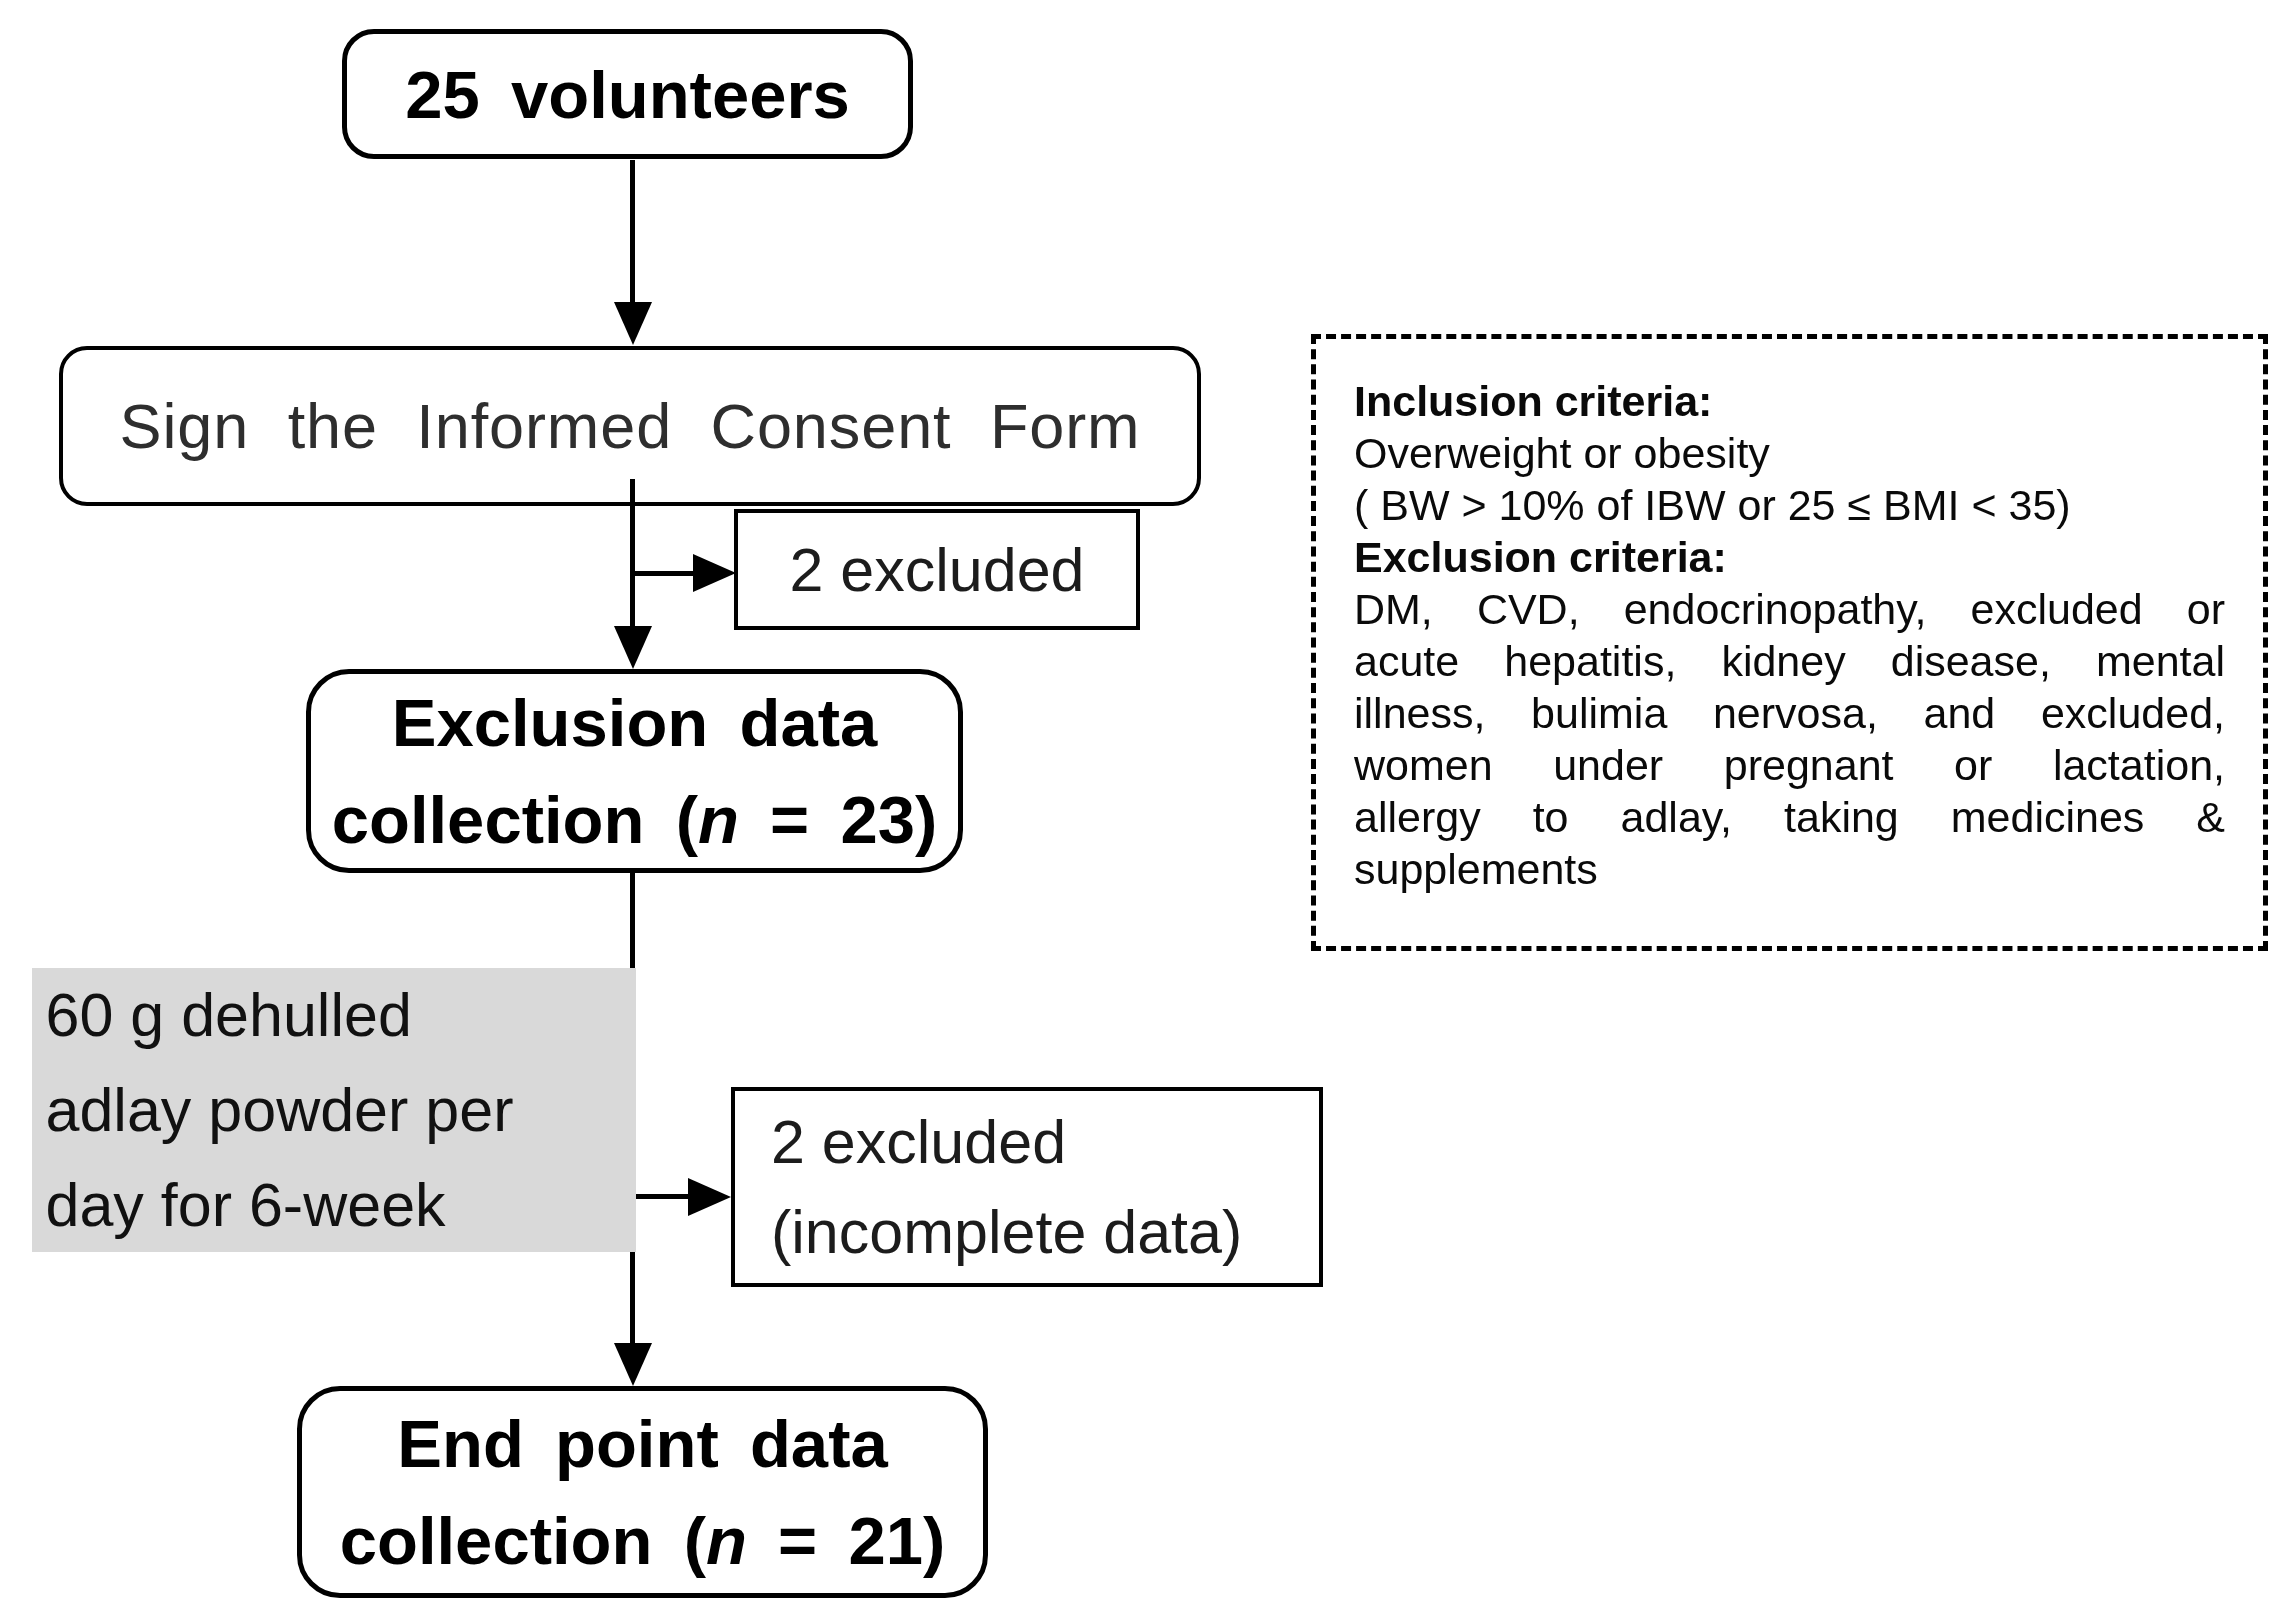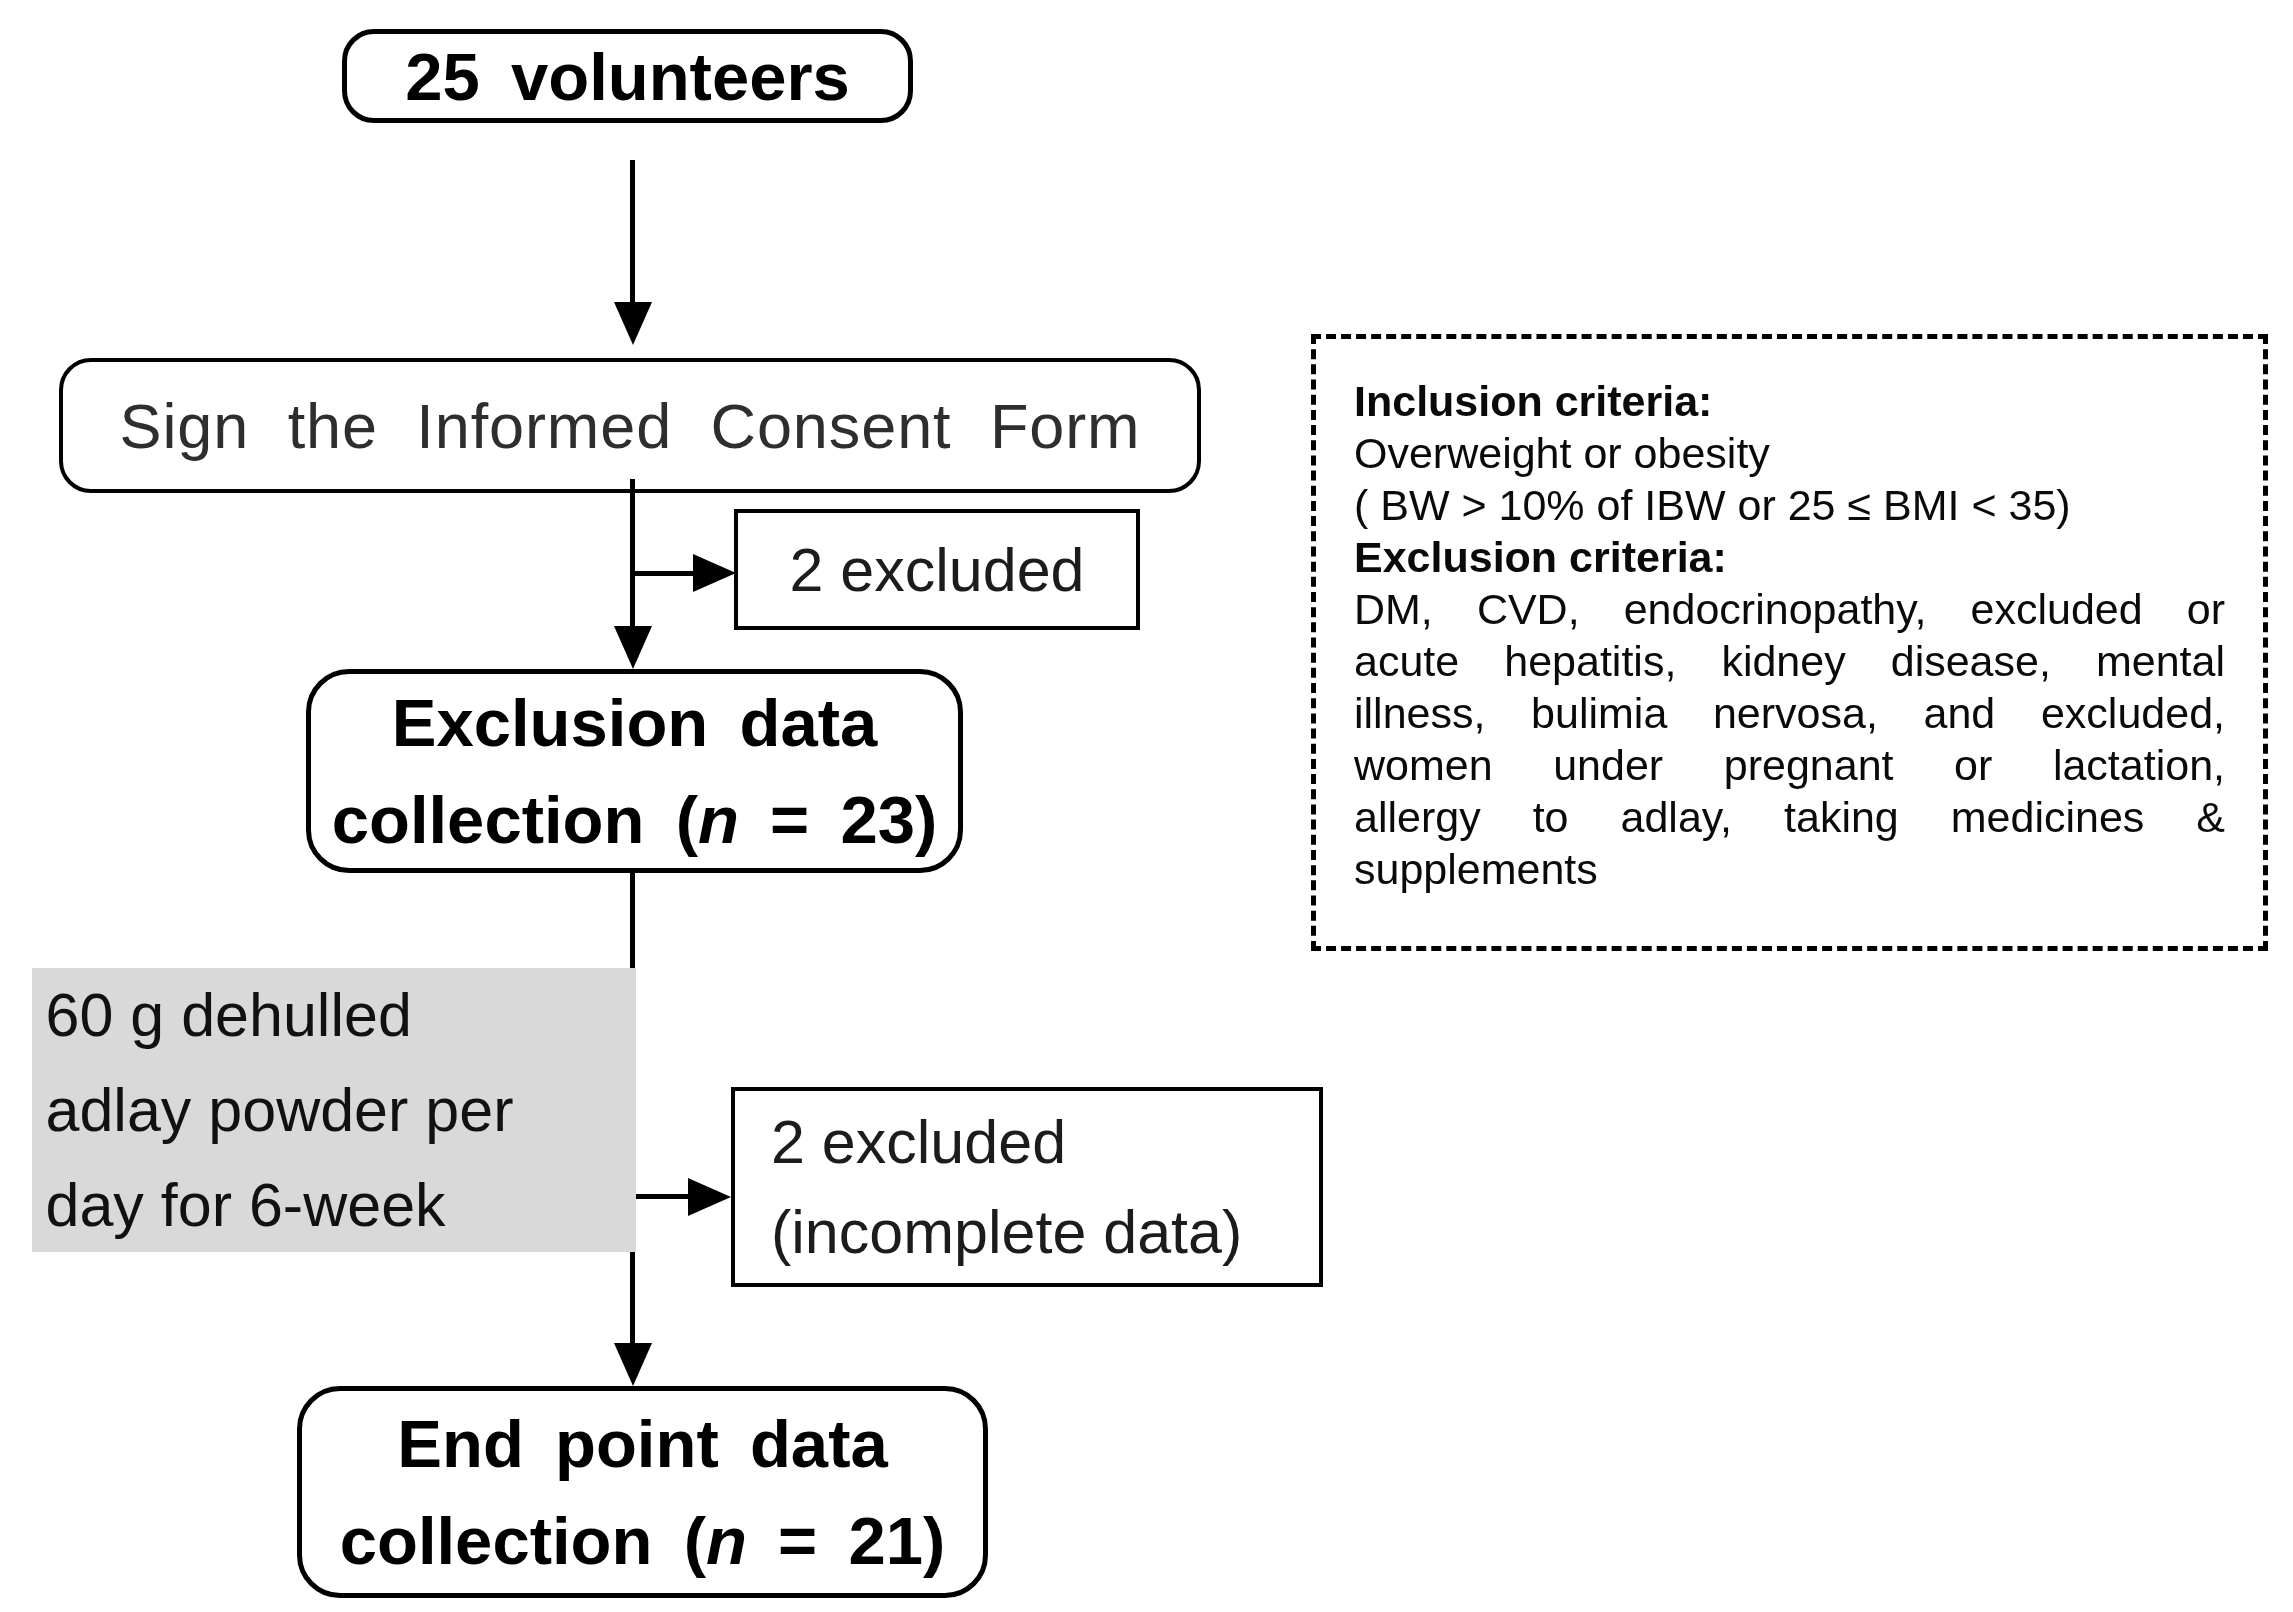--- a/index.html
+++ b/index.html
@@ -66,28 +66,28 @@
   }
   .crit-bold{font-weight:bold;}
   .crit-just{text-align:justify;text-align-last:justify;}
   .italic-n{font-style:italic;}
 </style>
 </head>
 <body>
 
 <div id="canvas">
 
-  <div class="box rounded" style="left:342px;top:29px;width:571px;height:94px;justify-content:center;">
+  <div class="box rounded" style="left:342px;top:29px;width:571px;height:130px;justify-content:center;">
     <span class="bold-label">25 volunteers</span>
   </div>
 
   <div class="vline" style="left:630px;top:160px;height:146px;"></div>
   <div class="arrow-down" style="left:614px;top:302px;"></div>
 
-  <div class="box rounded" style="left:59px;top:358px;width:1142px;height:135px;border-width:4.5px;">
+  <div class="box rounded" style="left:59px;top:346px;width:1142px;height:160px;border-width:4.5px;border-radius:28px;">
     <span class="consent-label">Sign the Informed Consent Form</span>
   </div>
 
   <div class="vline" style="left:630px;top:479px;height:151px;"></div>
   <div class="hline" style="left:630px;top:571px;width:63px;"></div>
   <div class="arrow-right" style="left:693px;top:554px;"></div>
   <div class="arrow-down" style="left:614px;top:626px;"></div>
 
   <div class="box" style="left:734px;top:509px;width:406px;height:121px;">
     <span class="reg-label">2 excluded</span>

